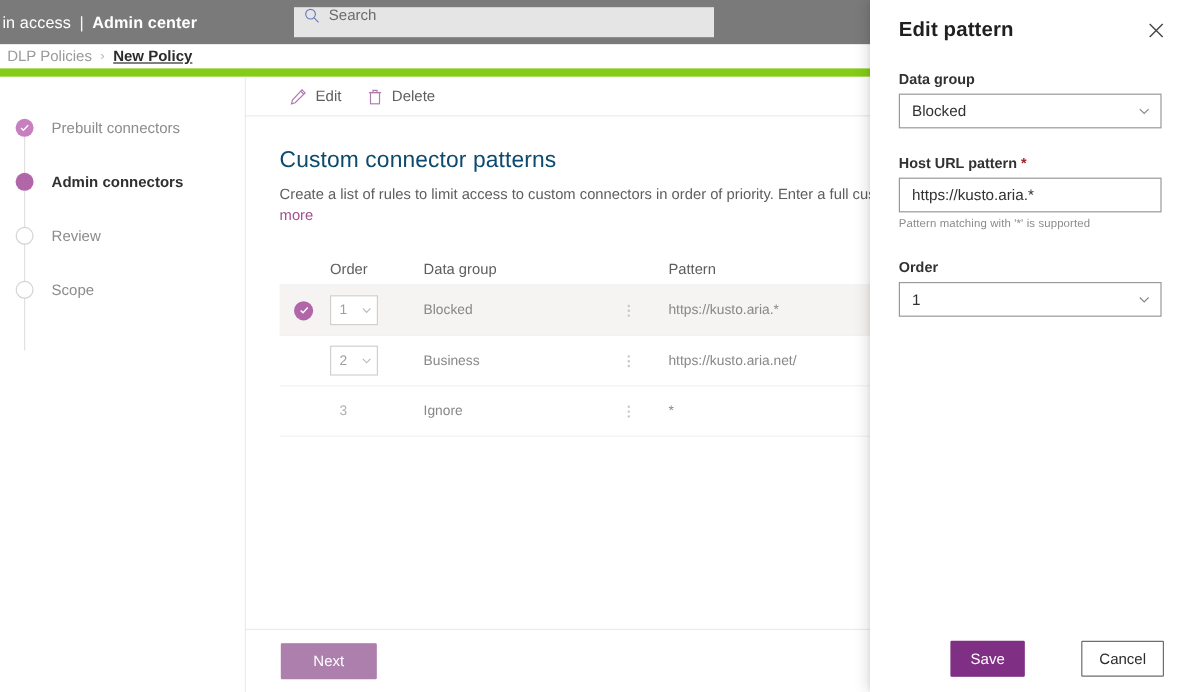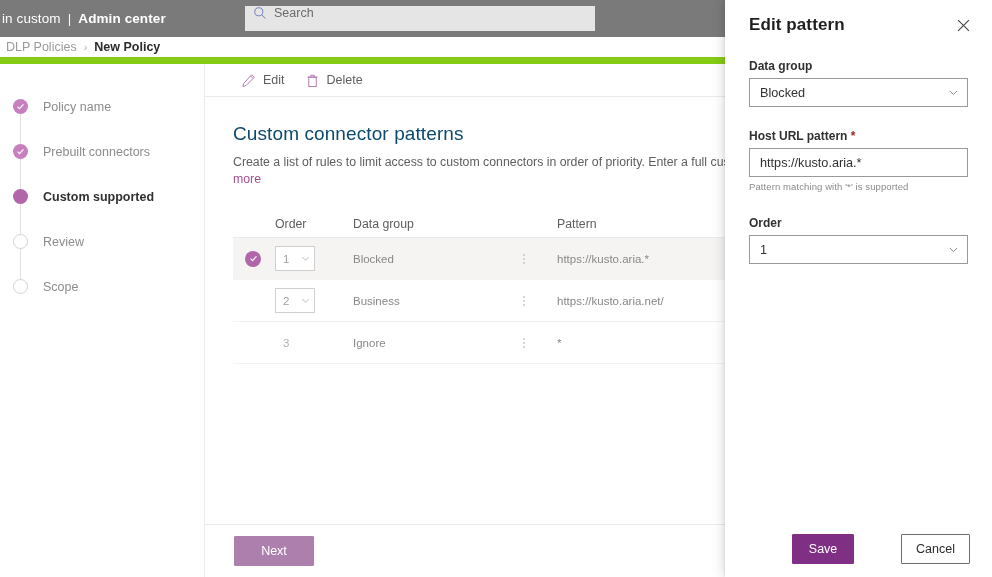--- a/index.html
+++ b/index.html
@@ -36,21 +36,21 @@
 
   
   .breadcrumb {
     position: absolute; left: 0; top: 37px; width: 992px; height: 27px;
     display: flex; align-items: center; background: #ffffff;
     border-bottom: 7px solid #84cc16;
     padding-left: 6px;
   }
   .bc-link { color: #9a9a9a; font-size: 12.5px; }
   .bc-sep { color: #b5b5b5; font-size: 11px; margin: 0 7px; }
-  .bc-current { color: #2b2b2b; font-size: 12.5px; font-weight: 600; }
+  .bc-current { color: #2b2b2b; font-size: 12.5px; font-weight: 600; text-decoration: underline; }
 
   
   .wizard {
     position: absolute; left: 0; top: 64px; width: 205px; height: 513px;
     background: #ffffff; border-right: 1px solid #ebebeb;
   }
   .steps { position: relative; margin-top: 20px; }
   .step { position: relative; height: 45px; display: flex; align-items: center; padding-left: 13px; }
   .step .bullet {
     width: 15px; height: 15px; border-radius: 50%;
@@ -164,21 +164,21 @@
   .btn-save { background: #7f2f84; border: 1px solid #7f2f84; color: #ffffff; min-width: 62px; height: 30px; }
   .btn-cancel { background: #fff; border: 1px solid #6f6d6b; color: #2c2b2a; min-width: 62px; height: 30px; margin-left: 11px; }
 </style>
 </head>
 <body>
 
 <div id="root">
 
   <div class="topbar">
     <div class="suite-title">
-      <span>in custom</span><span class="sep">|</span><span class="app">Admin center</span>
+      <span>in access</span><span class="sep">|</span><span class="app">Admin center</span>
     </div>
     <div class="searchbox">
       <svg class="search-icon" viewBox="0 0 16 16">
         <circle cx="6.6" cy="6.6" r="4.6" fill="none" stroke="#6a7bb5" stroke-width="1.1"></circle>
         <line x1="10.1" y1="10.1" x2="14.2" y2="14.4" stroke="#6a7bb5" stroke-width="1.1"></line>
       </svg>
       <span class="search-ph">Search</span>
     </div>
   </div>
 
@@ -188,41 +188,33 @@
     <span class="bc-current">New Policy</span>
   </div>
 
   <div class="wizard">
     <div class="steps">
       <div class="connector" style="top:28px;height:45px;"></div>
       <div class="connector" style="top:73px;height:45px;"></div>
       <div class="connector" style="top:118px;height:45px;"></div>
       <div class="connector" style="top:163px;height:45px;"></div>
 
-      <div class="step done">
-        <span class="bullet">
-          <svg width="9" height="9" viewBox="0 0 10 10">
-              <polyline points="1.7,5.2 3.9,7.3 8.3,2.6" fill="none" stroke="#ffffff" stroke-width="1.3"></polyline>
-            </svg>
-        </span>
-        <span class="label">Policy name</span>
-      </div>
 
       <div class="step done">
         <span class="bullet">
           <svg width="9" height="9" viewBox="0 0 10 10">
               <polyline points="1.7,5.2 3.9,7.3 8.3,2.6" fill="none" stroke="#ffffff" stroke-width="1.3"></polyline>
             </svg>
         </span>
         <span class="label">Prebuilt connectors</span>
       </div>
 
       <div class="step current">
         <span class="bullet"></span>
-        <span class="label">Custom supported</span>
+        <span class="label">Admin connectors</span>
       </div>
 
       <div class="step todo">
         <span class="bullet"></span>
         <span class="label">Review</span>
       </div>
 
       <div class="step todo">
         <span class="bullet"></span>
         <span class="label">Scope</span>

